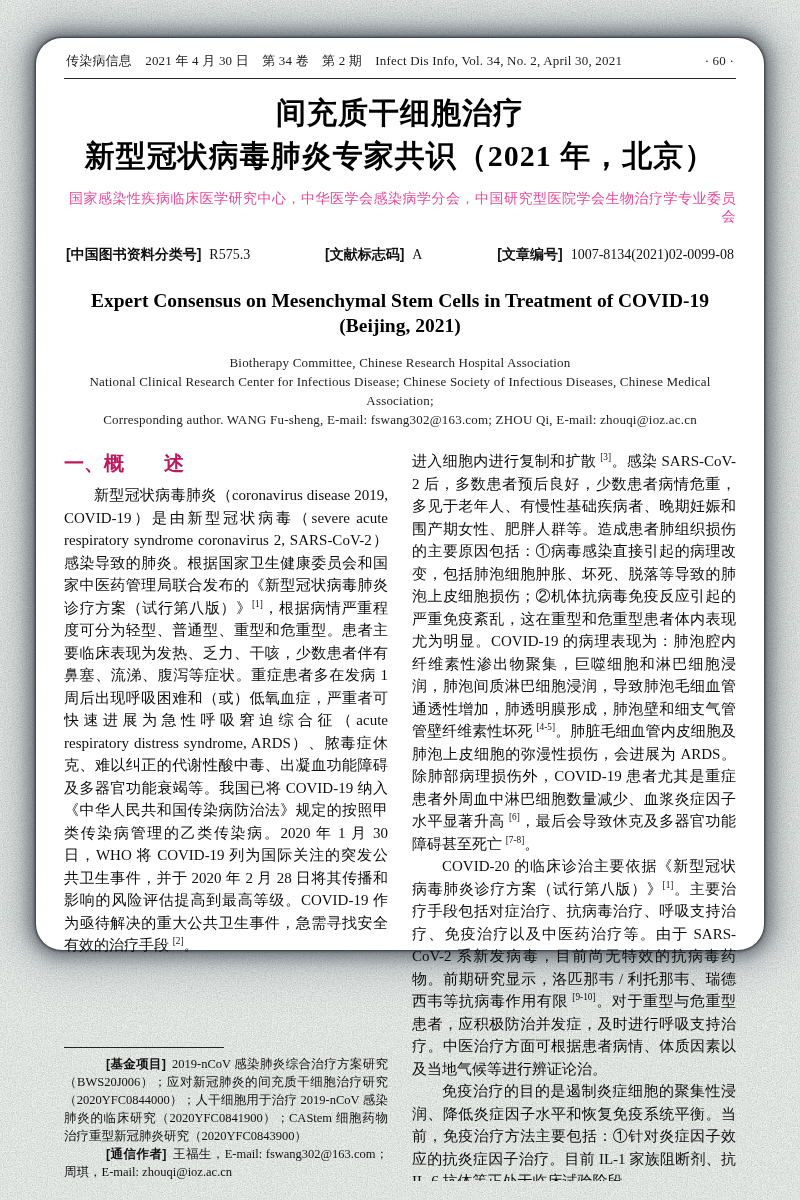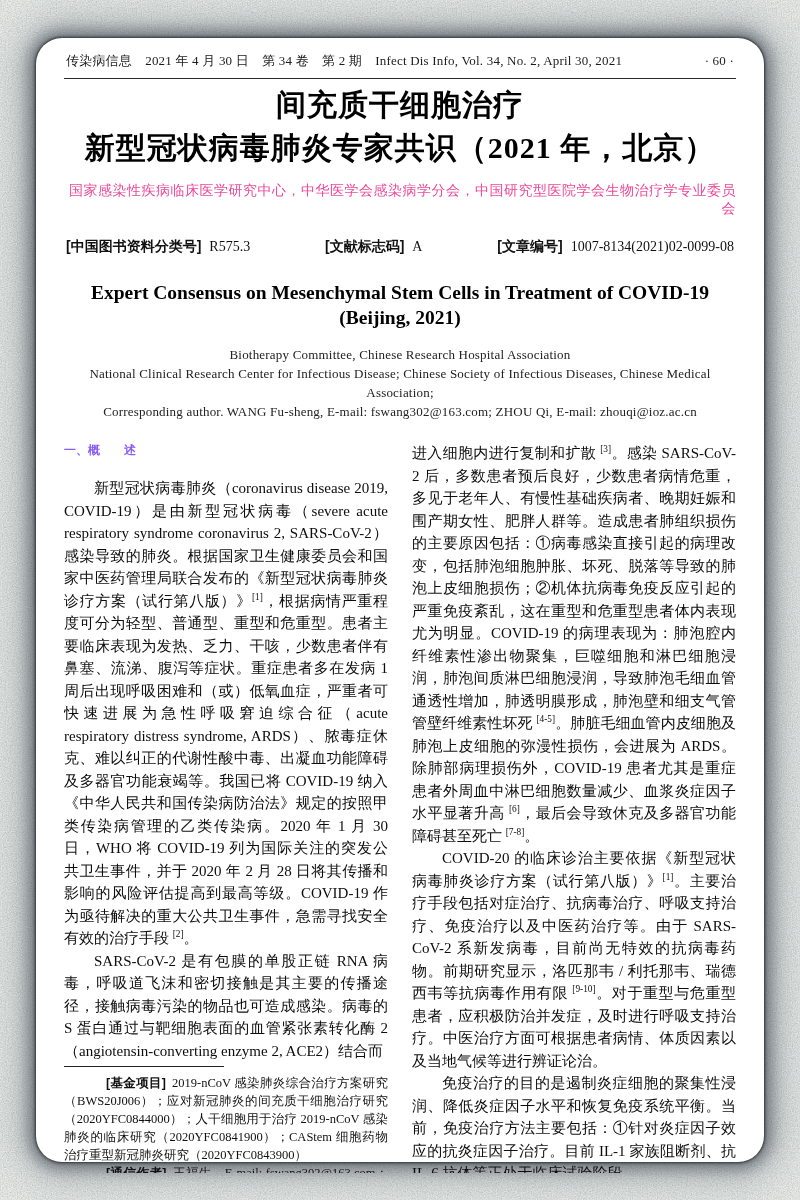--- a/index.html
+++ b/index.html
@@ -4,46 +4,46 @@
 <style>
   html,body{margin:0;padding:0;}
   body{
     width:800px;height:1200px;position:relative;overflow:hidden;
     background:#eef0ee;
     font-family:"Liberation Serif","DejaVu Serif",serif;
     color:#111;
   }
   .noise-layer{position:absolute;left:0;top:0;width:800px;height:1200px;display:block;}
   .page{
-    position:absolute;left:36px;top:38px;width:728px;height:1124px;
+    position:absolute;left:36px;top:38px;width:728px;height:912px;
     background:#ffffff;border-radius:26px;
     box-shadow:0 0 3px 1px rgba(35,40,48,0.9),
                0 0 16px 7px rgba(55,62,72,0.6),
                0 0 42px 18px rgba(90,98,108,0.35);
     box-sizing:border-box;
     padding:14px 28px 20px 28px;
   }
   .jheader{
     display:flex;justify-content:space-between;align-items:baseline;
     font-size:13px;color:#1c1c1c;letter-spacing:0.2px;padding:0 2px;
   }
   .rule{border:0;border-top:1.4px solid #2a2a2a;margin:8px 0 0 0;}
-  .cn-title{margin:4px 0 0 0;text-align:center;font-weight:700;font-size:30px;line-height:43px;color:#000;letter-spacing:1px;}
+  .cn-title{margin:12px 0 0 0;text-align:center;font-weight:700;font-size:30px;line-height:43px;color:#000;letter-spacing:1px;}
   .cn-authors{margin-top:13px;text-align:right;font-size:14px;color:#ec4899;letter-spacing:0.5px;}
   .meta-row{display:flex;justify-content:space-between;margin-top:20px;font-size:14px;padding:0 2px;}
   .meta-label{font-family:"Liberation Sans","DejaVu Sans",sans-serif;font-weight:700;margin-top:16px;}
   .meta-value{margin-left:8px;}
   .doi-row{margin-top:7px;font-size:13.5px;font-family:"Liberation Sans","DejaVu Sans",sans-serif;padding:0 2px;}
   .en-title{margin:24px 0 0 0;text-align:center;font-weight:700;font-size:19.5px;line-height:25px;color:#000;}
   .en-affil{margin-top:15px;text-align:center;font-size:13px;line-height:19px;color:#222;letter-spacing:0.2px;}
   .bodygrid{display:flex;gap:24px;margin-top:21px;height:731px;overflow:hidden;}
   .col{width:324px;display:flex;flex-direction:column;overflow:hidden;}
   .col p{margin:0;font-size:15px;line-height:22.5px;text-align:justify;color:#0d0d0d;}
   p.indent{text-indent:2em;}
-  h2.sec{margin:0 0 18px 0;font-size:12px;font-weight:700;color:#8b5cf6;}
+  h2.sec{margin:0 0 7px 0;font-size:20px;font-weight:700;color:#be185d;}
   .sup{font-size:0.62em;vertical-align:super;line-height:0;}
   .fnblock{margin-top:auto;padding-top:4px;}
   .fnrule{width:160px;border-top:1.4px solid #222;margin:0 0 7px 0;}
   .fnblock p{font-size:12.5px;line-height:18px;text-align:justify;margin:0;color:#111;}
   .fnlabel{font-family:"Liberation Sans","DejaVu Sans",sans-serif;font-weight:700;margin-right:6px;padding-left:42px;}
 </style>
 </head>
 <body>
 
 <svg class="noise-layer" width="800" height="1200" aria-hidden="true">
@@ -88,21 +88,20 @@
     <div>Biotherapy Committee, Chinese Research Hospital Association</div>
     <div>National Clinical Research Center for Infectious Disease; Chinese Society of Infectious Diseases, Chinese Medical Association;</div>
     <div>Corresponding author. WANG Fu-sheng, E-mail: fswang302@163.com; ZHOU Qi, E-mail: zhouqi@ioz.ac.cn</div>
   </div>
 
   <div class="bodygrid">
 
     <div class="col">
       <h2 class="sec">一、概　　述</h2>
       <p class="indent"><span>新型冠状病毒肺炎（coronavirus disease 2019, COVID-19）是由新型冠状病毒（severe acute respiratory syndrome coronavirus 2, SARS-CoV-2）感染导致的肺炎。根据国家卫生健康委员会和国家中医药管理局联合发布的《新型冠状病毒肺炎诊疗方案（试行第八版）》</span><span class="sup">[1]</span><span>，根据病情严重程度可分为轻型、普通型、重型和危重型。患者主要临床表现为发热、乏力、干咳，少数患者伴有鼻塞、流涕、腹泻等症状。重症患者多在发病 1 周后出现呼吸困难和（或）低氧血症，严重者可快速进展为急性呼吸窘迫综合征（acute respiratory distress syndrome, ARDS）、脓毒症休克、难以纠正的代谢性酸中毒、出凝血功能障碍及多器官功能衰竭等。我国已将 COVID-19 纳入《中华人民共和国传染病防治法》规定的按照甲类传染病管理的乙类传染病。2020 年 1 月 30 日，WHO 将 COVID-19 列为国际关注的突发公共卫生事件，并于 2020 年 2 月 28 日将其传播和影响的风险评估提高到最高等级。COVID-19 作为亟待解决的重大公共卫生事件，急需寻找安全有效的治疗手段 </span><span class="sup">[2]</span><span>。</span></p>
-      <p class="indent"><span>SARS-CoV-2 是有包膜的单股正链 RNA 病毒，呼吸道飞沫和密切接触是其主要的传播途径，接触病毒污染的物品也可造成感染。病毒的 S 蛋白通过与靶细胞表面的血管紧张素转化酶 2（angiotensin-converting enzyme 2, ACE2）结合而</span></p>
 
       <div class="fnblock">
         <div class="fnrule"></div>
         <p>
           <span class="fnlabel">[基金项目]</span><span>2019-nCoV 感染肺炎综合治疗方案研究（BWS20J006）；应对新冠肺炎的间充质干细胞治疗研究（2020YFC0844000）；人干细胞用于治疗 2019-nCoV 感染肺炎的临床研究（2020YFC0841900）；CAStem 细胞药物治疗重型新冠肺炎研究（2020YFC0843900）</span>
         </p>
         <p>
           <span class="fnlabel">[通信作者]</span><span>王福生，E-mail: fswang302@163.com；周琪，E-mail: zhouqi@ioz.ac.cn</span>
         </p>
       </div>

